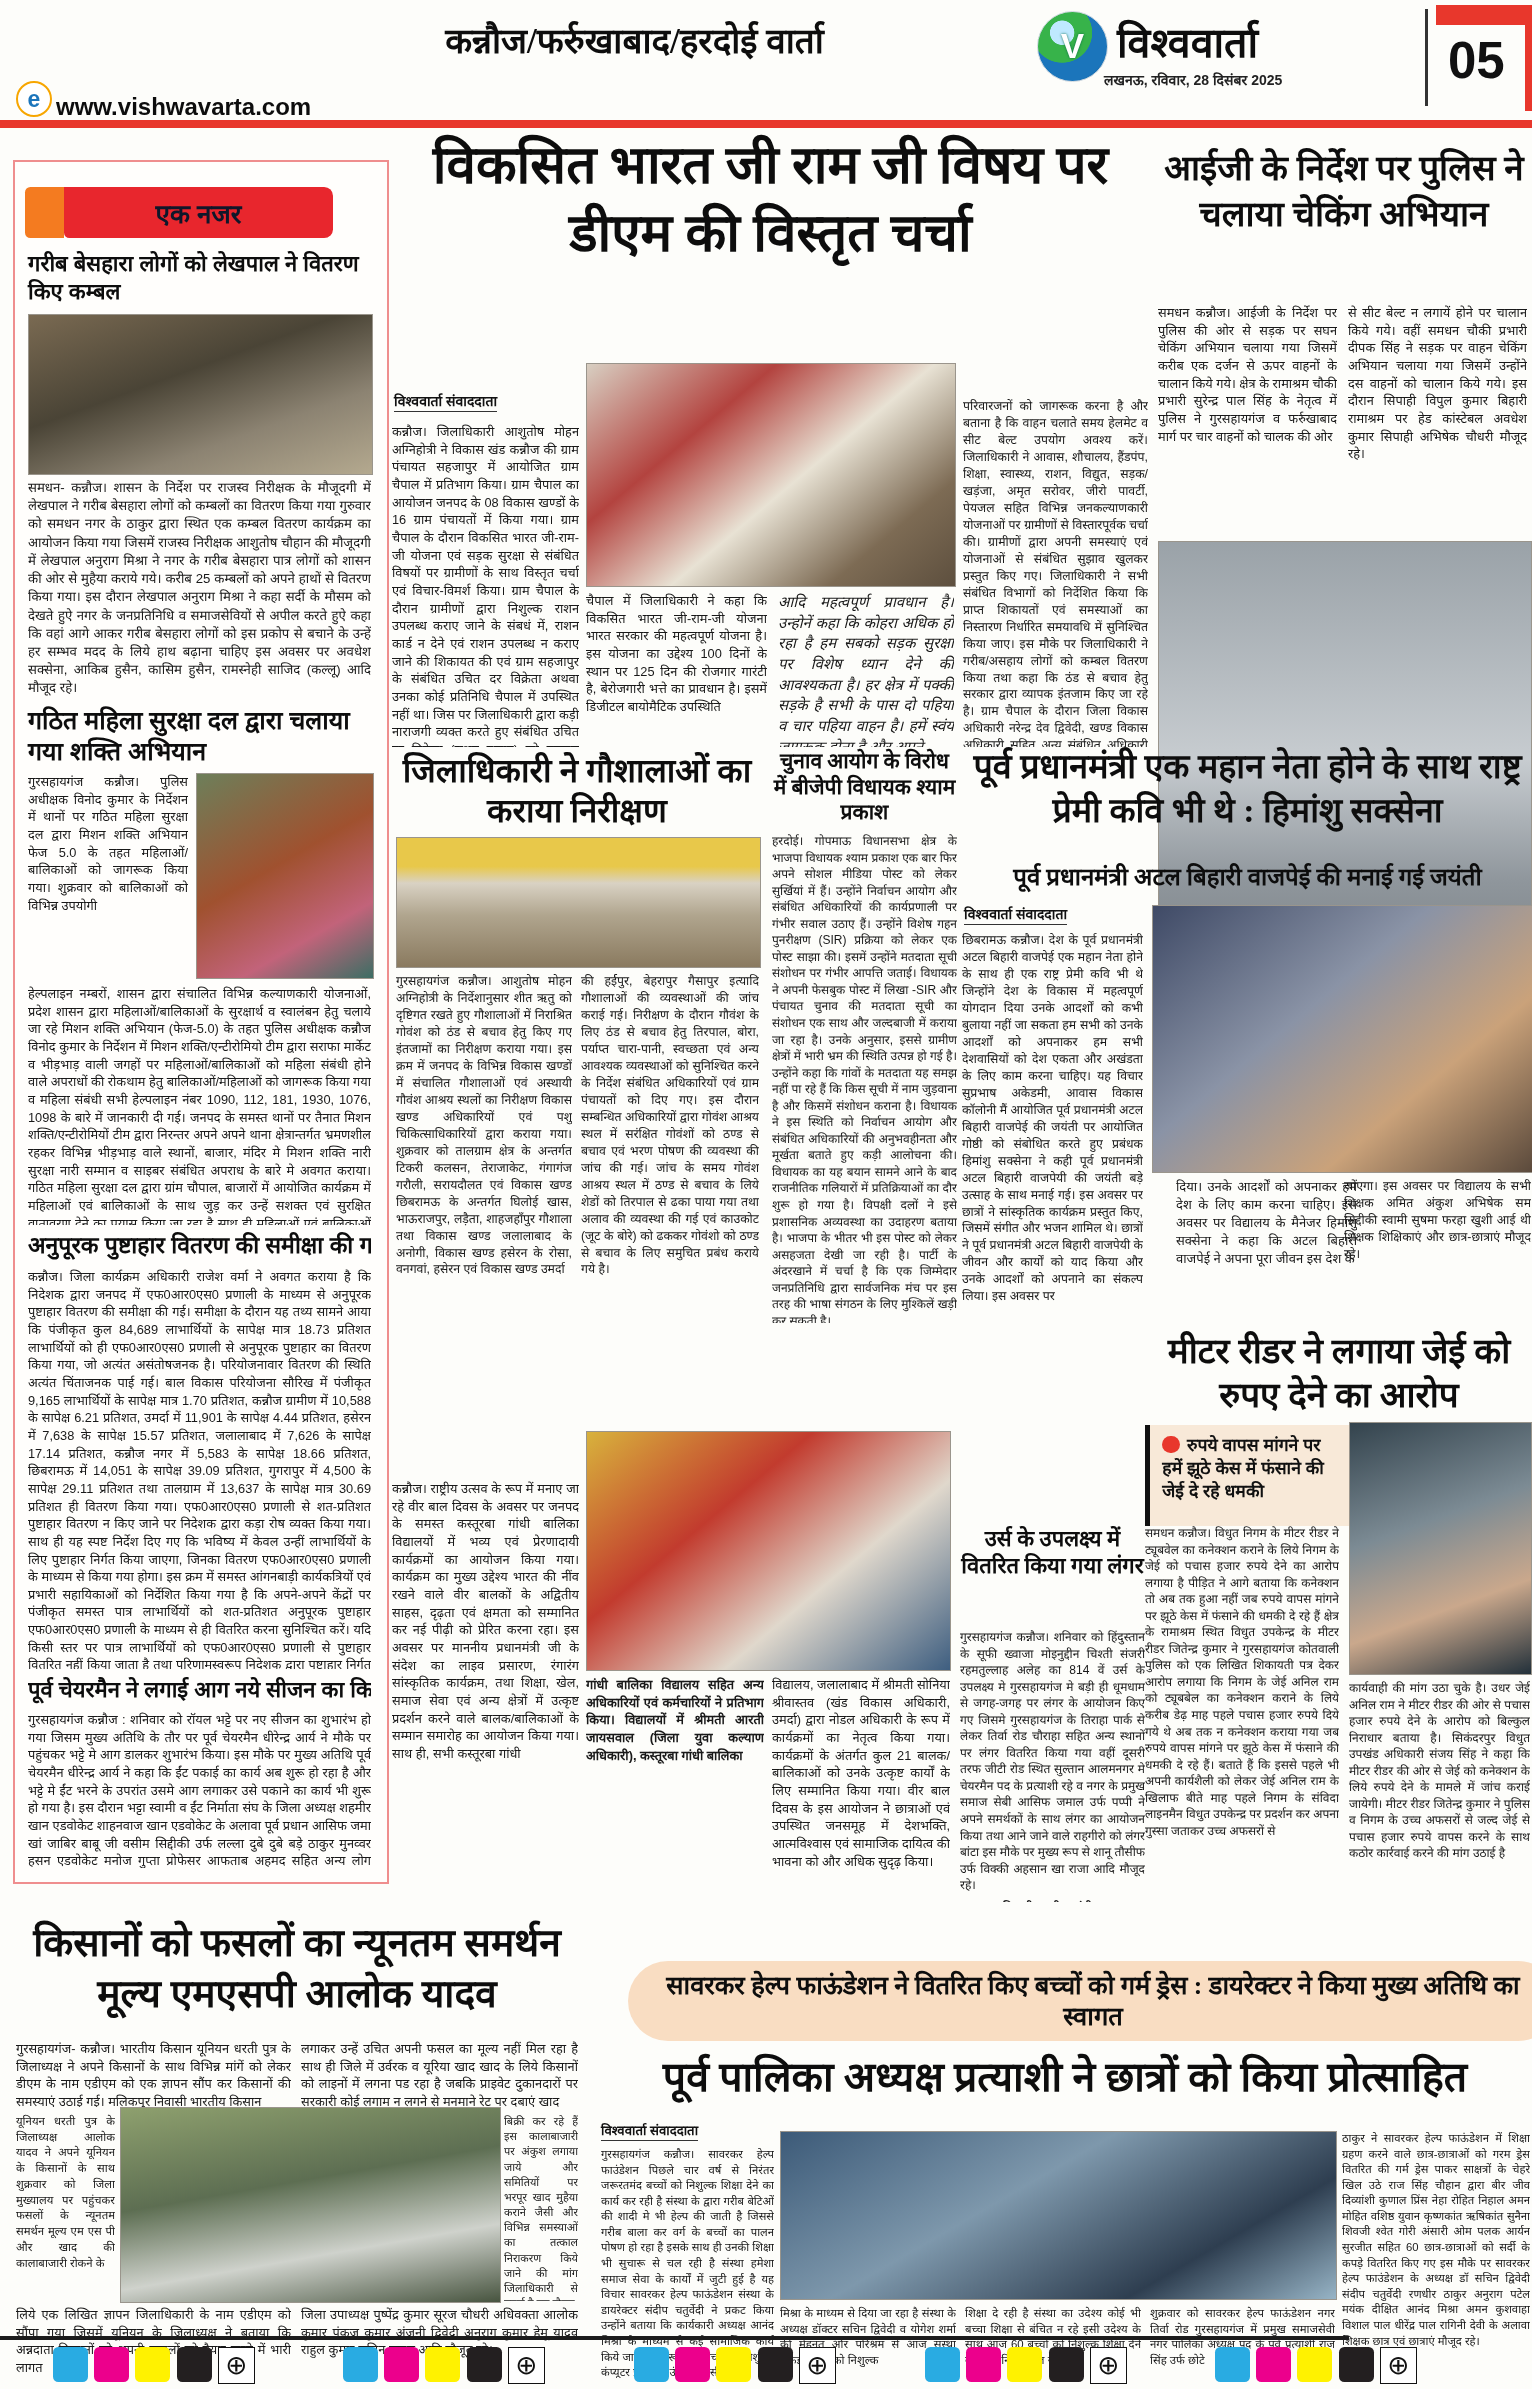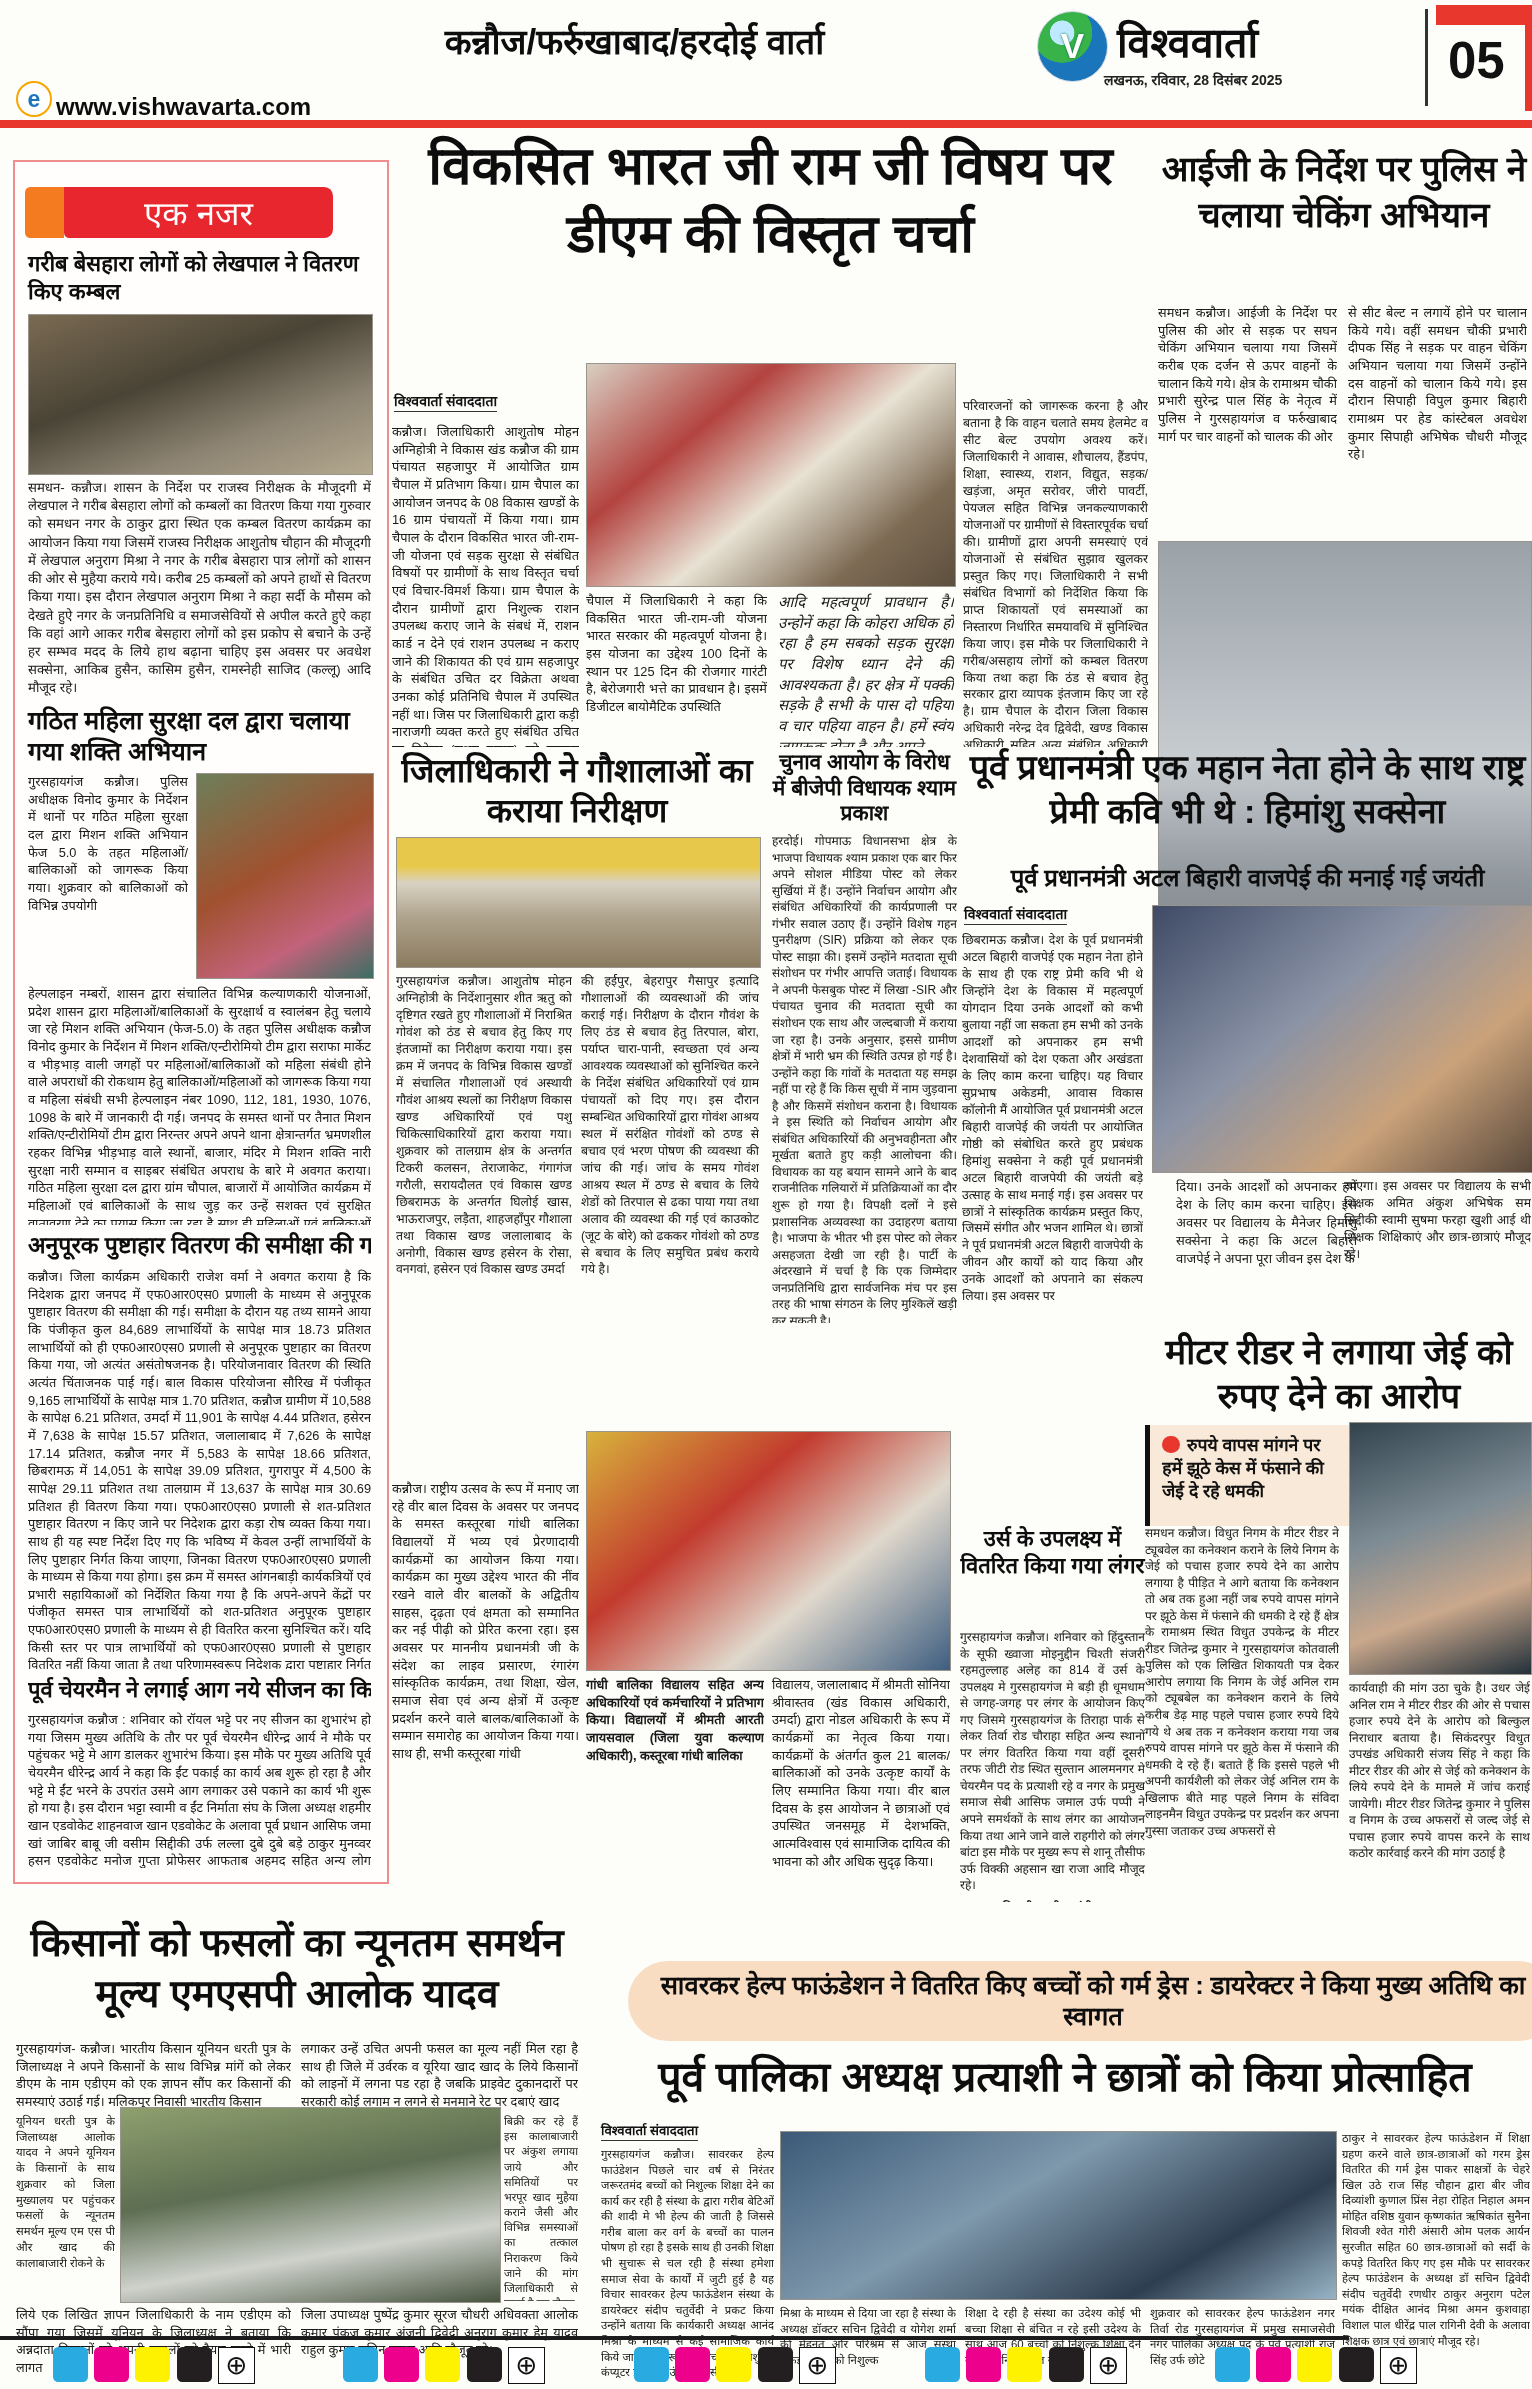--- a/index.html
+++ b/index.html
@@ -1,28 +1,28 @@
 <!DOCTYPE html>
 <html style="font-size:14px"><head>
 <meta charset="utf-8">
 <style>
   html,body{margin:0;padding:0;background:#e9e7e2;}
   #page{position:relative;width:1532px;height:2389px;background:#fdfdfa;margin:0 auto;
         font-family:"Liberation Sans",sans-serif;color:#111;overflow:hidden;}
   .abs{position:absolute;}
-  .hd{font-weight:bold;color:#0d0d0d;text-align:center;line-height:1.22;}
+  .hd{font-weight:bold;color:#0d0d0d;text-align:center;line-height:1.22;font-family:Liberation Serif, serif;}
   .hd-left{font-weight:bold;color:#0d0d0d;text-align:left;line-height:1.25;}
   .bd{font-size:13.2px;line-height:1.38;text-align:justify;overflow:hidden;color:#191919;}
   .byline{font-weight:bold;font-size:14px;color:#111;border-bottom:1.8px solid #333;padding-bottom:1.8px;}
   .photo{border:0.9px solid #9a958c;}
   .rule-red{background:#e8372c;}
   .badge-wrap{display:flex;align-items:stretch;}
   .badge-orange{width:39px;background:#f47b20;border-radius:5.3px 0 0 5.3px;}
   .badge-red{flex:1;background:#e8262d;border-radius:0 8.8px 8.8px 5.3px;display:flex;align-items:center;justify-content:center;}
-  .badge-red span{color:#ffffff;font-weight:normal;font-size:33px;}
+  .badge-red span{color:#0f172a;font-weight:bold;font-size:26px;}
   .leftbox{border:2.6px solid #ef8e8e;background:#fffefc;}
   .banner{background:#f9ddc2;border-radius:42px;display:flex;align-items:center;justify-content:center;}
   .kicker{background:#f8e9d8;border-left:5.3px solid #111;border-right:1.8px solid #111;padding:8.8px 10.6px 7px 12.3px;}
   .kicker .dot{display:inline-block;width:17.6px;height:17.6px;border-radius:50%;background:#e8372c;margin-right:7px;vertical-align:-2.6px;}
   .kicker .ktext{font-weight:bold;font-size:17.6px;line-height:1.3;color:#111;display:inline;}
   .logo-circle{width:69px;height:69px;border-radius:50%;
      background:radial-gradient(circle at 35% 30%,#bfe9ff 0 18%,#37b34a 19% 45%,#1b75bb 46% 75%,#0d4f86 100%);
      display:flex;align-items:center;justify-content:center;border:1.8px solid #cfd8df;}
   .logo-circle span{color:#ffffff;font-weight:bold;font-size:35px;text-shadow:0 0 2.6px #064;}
   .e-icon{width:32px;height:32px;border-radius:50%;border:2.6px solid #f7a600;display:flex;align-items:center;justify-content:center;background:#fff;}

